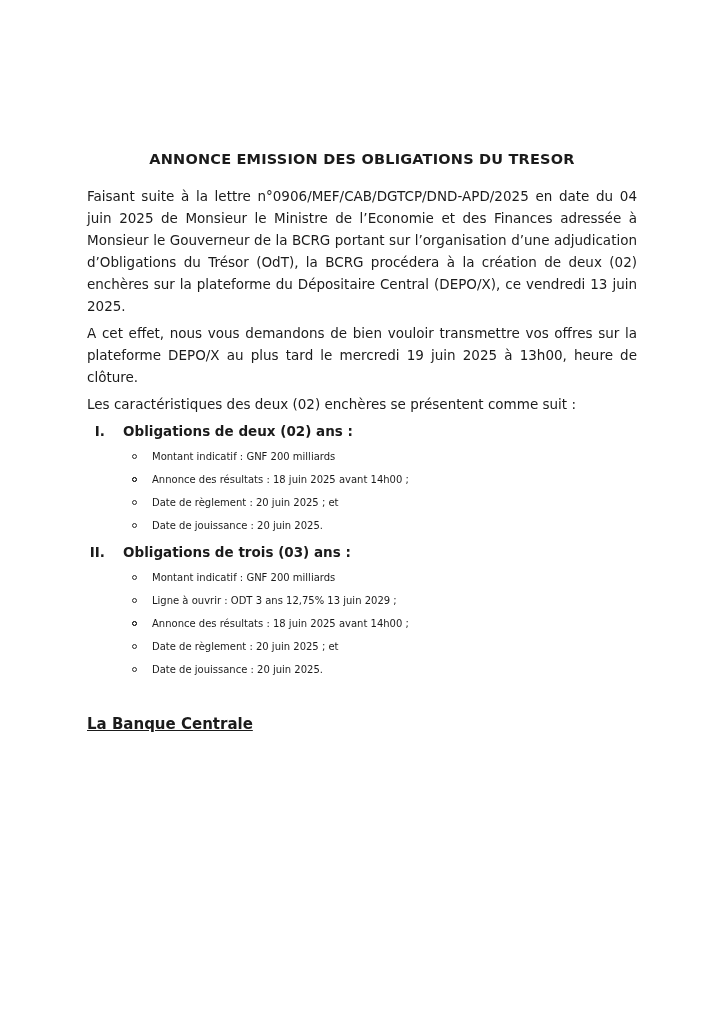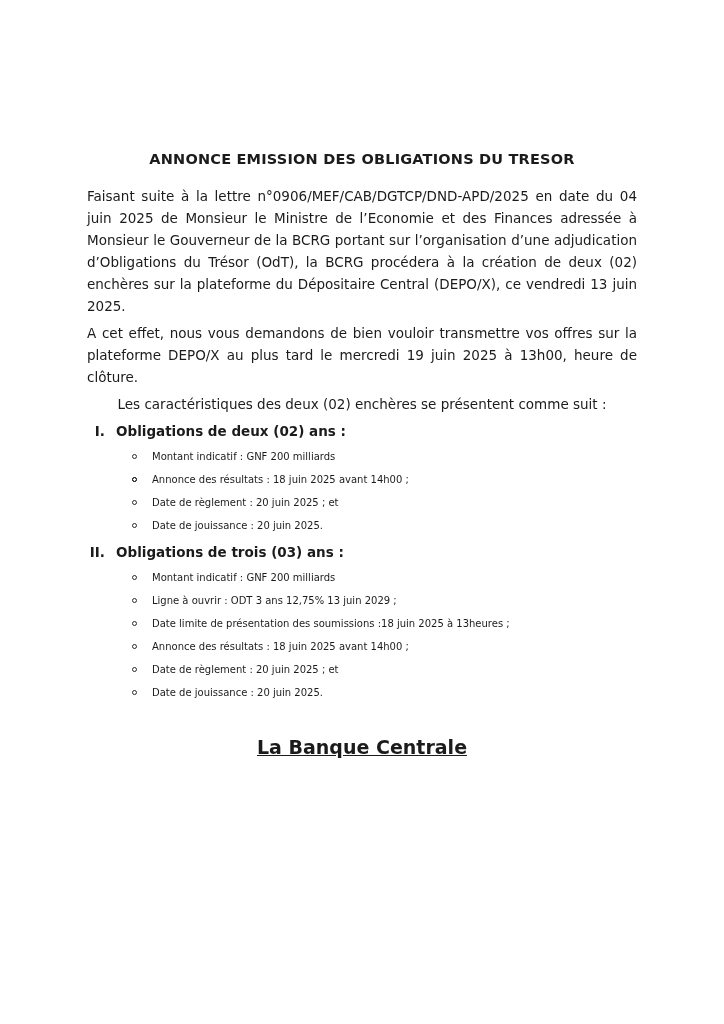--- a/index.html
+++ b/index.html
@@ -20,57 +20,56 @@
     font-weight: bold;
     text-align: center;
     line-height: 22px;
     letter-spacing: 0.2px;
     margin-bottom: 15px;
   }
   p.body-par {
     font-size: 13.5px;
     line-height: 22px;
     margin-bottom: 5px;
-    text-align: center;
   }
   p.justified { text-align: justify; }
   .section-heading {
     display: flex;
     font-size: 13.5px;
     font-weight: bold;
     line-height: 22px;
     margin: 4px 0 4px 0;
   }
   .section-numeral {
     display: inline-block;
     width: 18px;
     text-align: right;
     flex: 0 0 18px;
   }
-  .section-label { margin-left: 11px; }
+  .section-label { margin-left: 18px; }
   ul.bullet-list { list-style: none; }
   ul.bullet-list li {
     position: relative;
     font-size: 10px;
     line-height: 22px;
     padding-left: 65px;
     margin-bottom: 1px;
   }
   .o-bullet {
     position: absolute;
     left: 45px; top: 8px;
     width: 5px; height: 5px;
     border: 1px solid #2a2a2a;
     border-radius: 50%;
     background: transparent;
   }
   .signature {
     margin-top: 32px;
-    text-align: center;
-    font-size: 19px;
+    text-align: left;
+    font-size: 15px;
     font-weight: bold;
     text-decoration: underline;
     line-height: 22px;
   }
 </style>
 </head>
 <body>
 
 <div class="page">
 
@@ -96,21 +95,21 @@
   </ul>
 
   <div class="section-heading">
     <span class="section-numeral">II.</span>
     <span class="section-label">Obligations de trois (03) ans :</span>
   </div>
 
   <ul class="bullet-list">
     <li><span class="o-bullet"></span><span>Montant indicatif : GNF 200 milliards</span></li>
     <li><span class="o-bullet"></span><span>Ligne à ouvrir : ODT 3 ans 12,75% 13 juin 2029 ;</span></li>
-    <li><span class="o-bullet"></span><span>Date limite de présentation des soumissions :18 juin 2025 à 13heures ;</span></li>
+    <li><span class="o-bullet"></span></li>
     <li><span class="o-bullet"></span><span>Annonce des résultats : 18 juin 2025 avant 14h00 ;</span></li>
     <li><span class="o-bullet"></span><span>Date de règlement : 20 juin 2025 ; et</span></li>
     <li><span class="o-bullet"></span><span>Date de jouissance : 20 juin 2025.</span></li>
   </ul>
 
   <div class="signature">La Banque Centrale</div>
 
 </div>
 
 </body></html>

